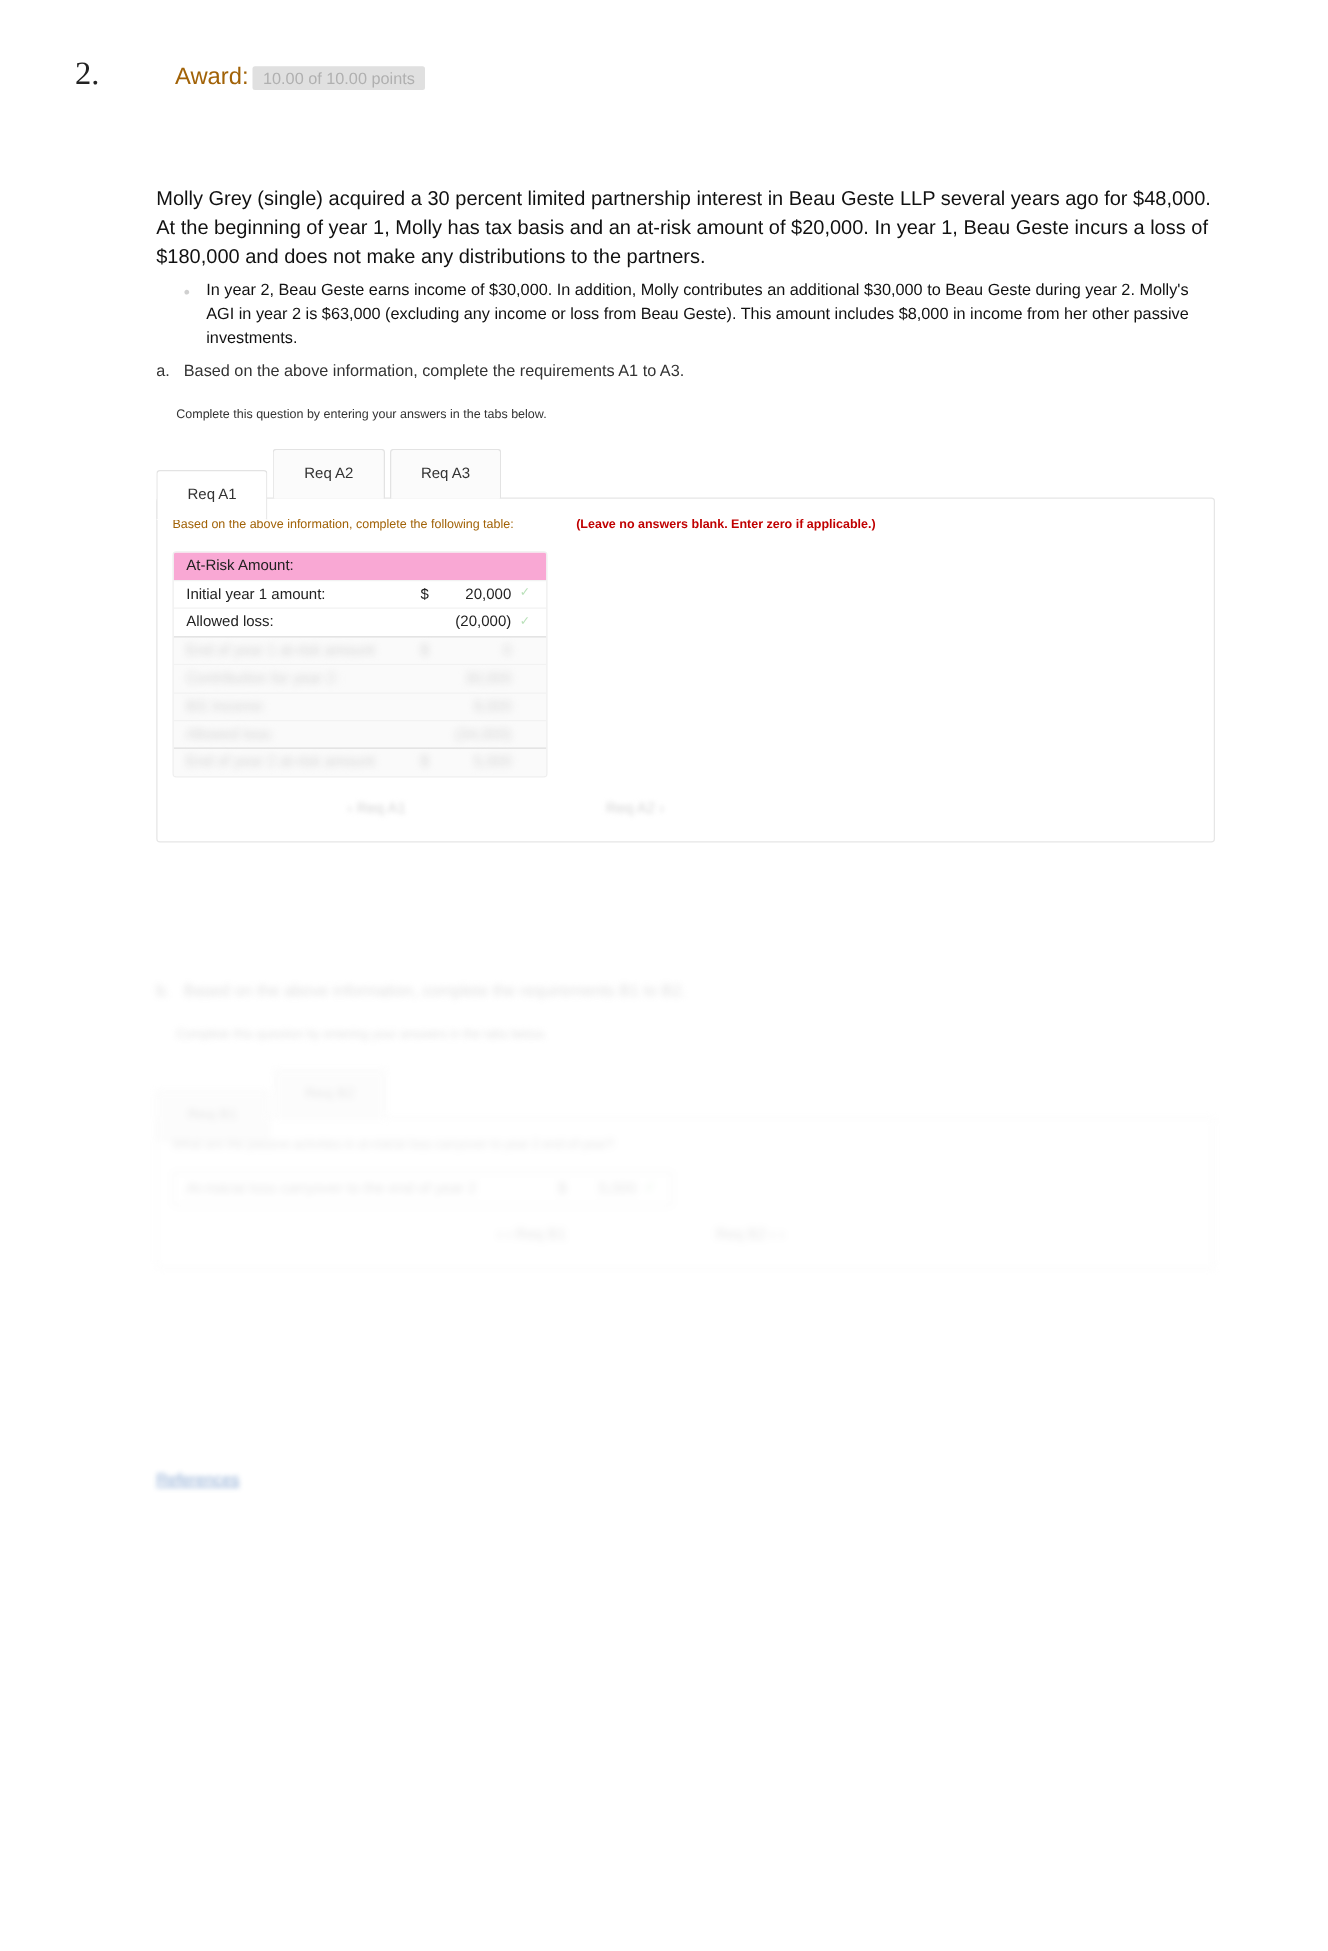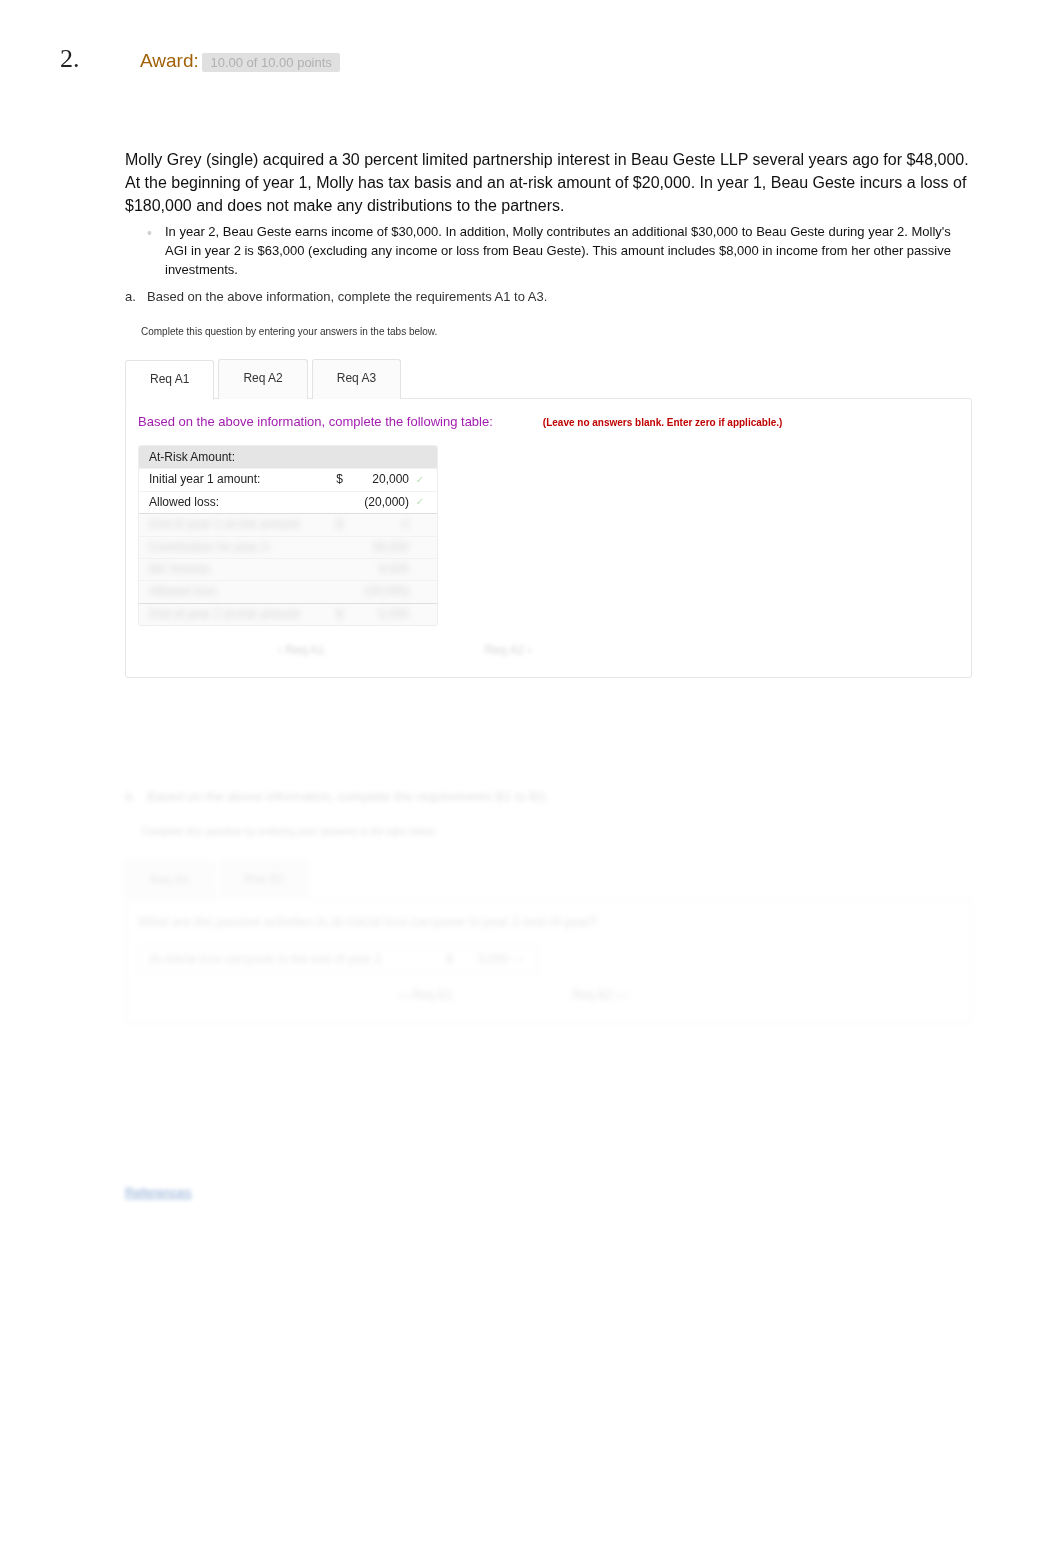--- a/index.html
+++ b/index.html
@@ -67,54 +67,54 @@
       font-size: 12px;
       color: #333;
       border-radius: 3px 3px 0 0;
       border-bottom: none;
       cursor: pointer;
     }
     .tab.active {
       background: #ffffff;
       border-bottom: 1px solid #ffffff;
       position: relative;
-      top: 1px;
+      top: 17px;
     }
     .panel {
       border: 1px solid #e6e6e6;
       border-radius: 3px;
       background: #fff;
       padding: 14px 12px 18px 12px;
       position: relative;
       margin-top: -1px;
     }
     .panel-head {
       display: flex;
       gap: 50px;
       align-items: baseline;
       margin-bottom: 14px;
     }
-    .panel-head .q { font-size: 13px; color: #a21caf; }
+    .panel-head .q { font-size: 10px; color: #a16207; }
     .panel-head .hint { font-size: 10px; color: #c00000; font-weight: bold; }
     .tbl {
       border: 1px solid #eee;
       border-radius: 3px;
       width: 300px;
       overflow: hidden;
     }
     .row {
       display: flex;
       align-items: center;
       min-height: 22px;
       padding: 2px 10px;
       border-top: 1px solid #f2f2f2;
       font-size: 12px;
     }
     .row:first-child { border-top: none; }
-    .row.header { font-weight: 400; background: #e5e5e5; }
+    .row.header { font-weight: 400; background: #f9a8d4; }
     .row .label { flex: 1; color: #222; }
     .row .cur { width: 14px; text-align: right; color: #222; }
     .row .val { width: 70px; text-align: right; color: #222; padding-right: 4px; }
     .row .mark {
       width: 14px;
       font-size: 10px;
       color: #b8e0b8;
       text-align: center;
     }
     .row.blur .label,

